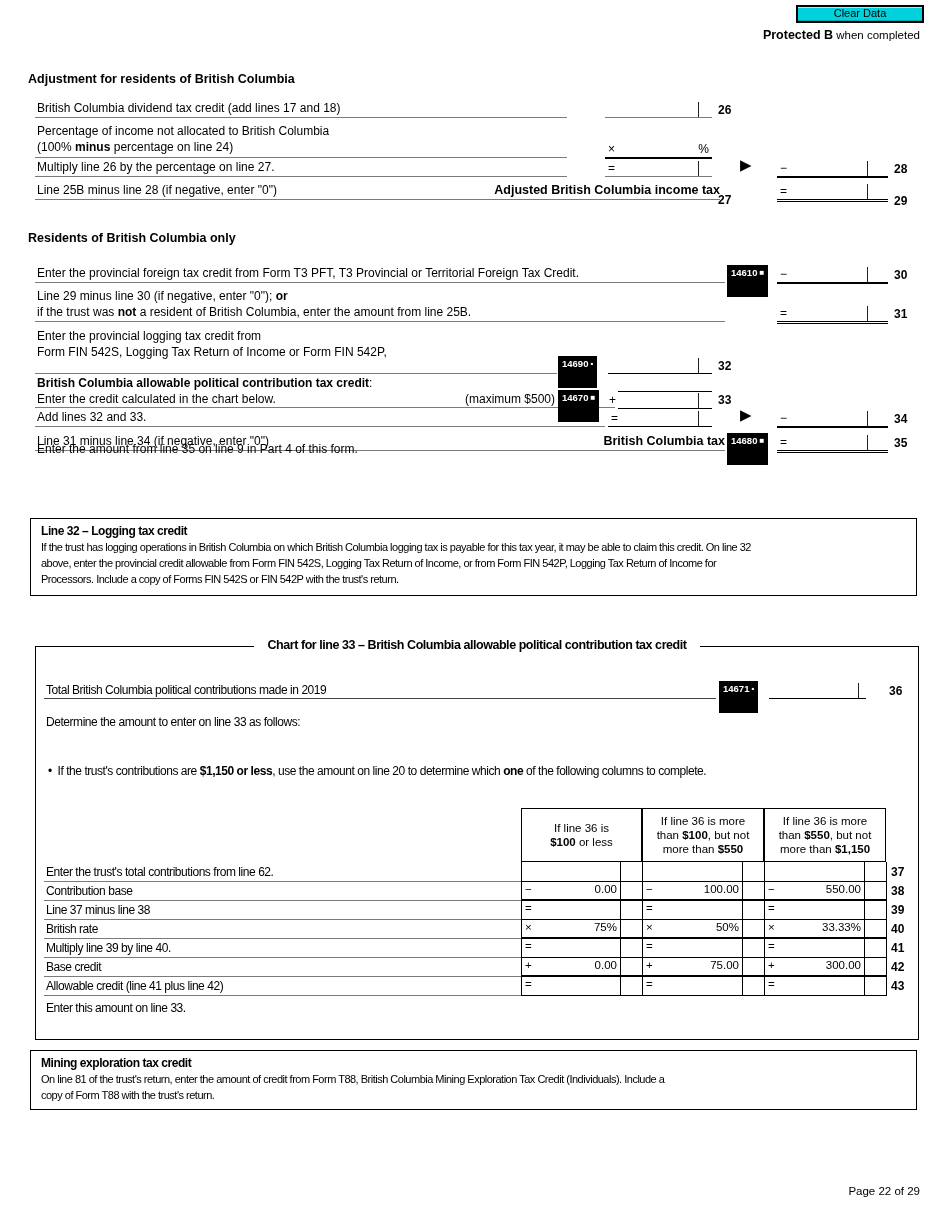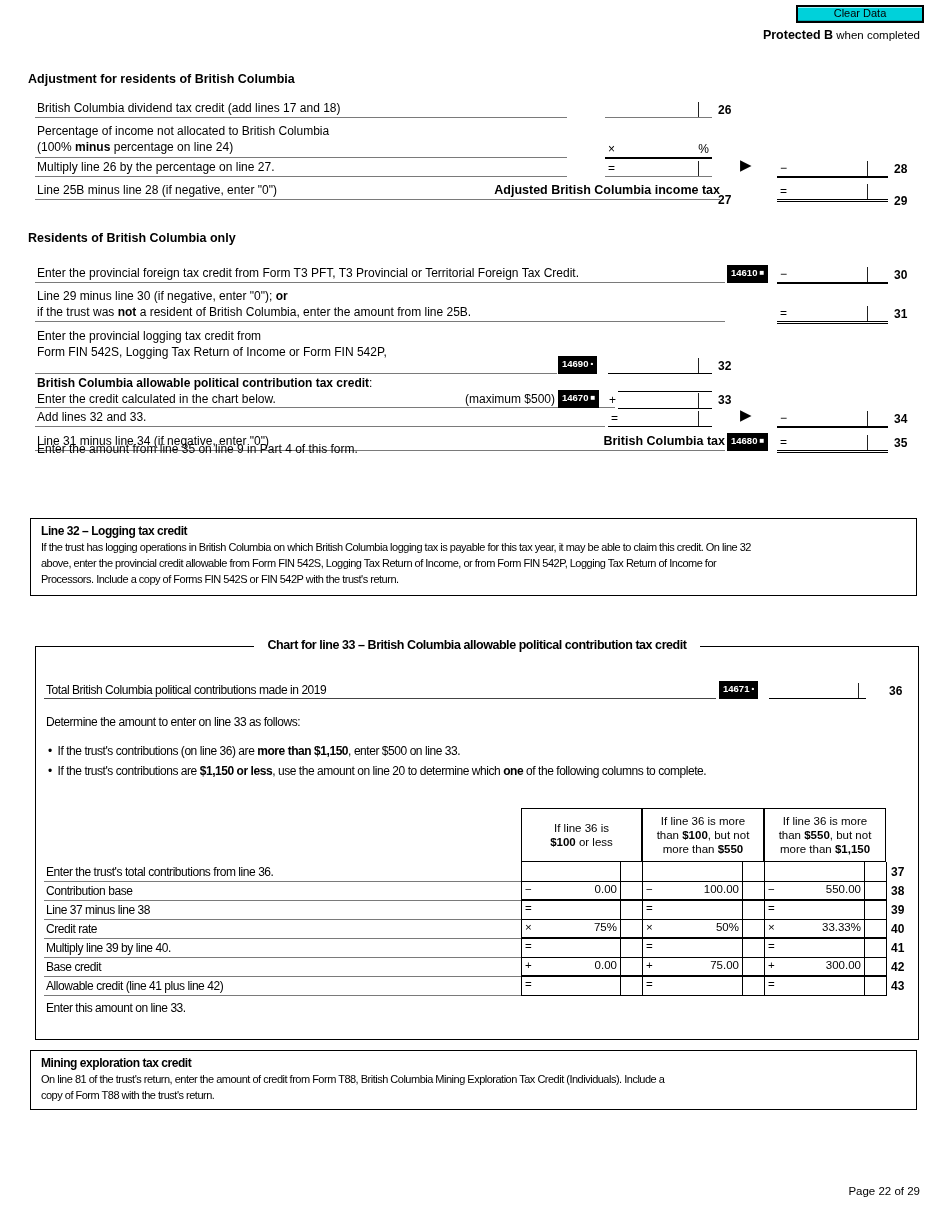--- a/index.html
+++ b/index.html
@@ -14,21 +14,21 @@
   .rule.dark{border-top-color:#444;}
   .fld{position:absolute;height:16px;}
   .u-gray{border-bottom:1px solid #7a7a7a;}
   .u-black{border-bottom:1.5px solid #000;}
   .u-thick{border-bottom:2px solid #000;}
   .u-dbl{border-bottom:3px double #000;}
   .u-top{border-top:1.5px solid #000;}
   .tick{position:absolute;top:1px;bottom:0;width:0;border-left:1.3px solid #222;}
   .op{position:absolute;left:3px;top:1px;font-size:12px;}
   .op-r{position:absolute;right:3px;top:1px;font-size:12px;}
-  .code{position:absolute;background:#000;color:#fff;height:18px;line-height:15px;
+  .code{position:absolute;background:#000;color:#fff;height:32px;line-height:15px;
         padding:0 4px;font-size:9.5px;font-weight:bold;white-space:nowrap;}
   .code .mk{font-size:8px;vertical-align:1px;padding-left:2px;}
   .arrow{position:absolute;font-size:15px;line-height:15px;}
   .btn{position:absolute;left:796px;top:5px;width:128px;height:18px;background:#00d1da;
        border:2px solid #000;box-sizing:border-box;font-size:11px;text-align:center;
        line-height:13px;box-shadow:inset 0 1px 0 #9ff3f7, inset 0 -1px 0 #00a8b0;cursor:pointer;}
   .box{position:absolute;border:1.5px solid #000;box-sizing:border-box;padding:5px 10px;overflow:hidden;}
   .box .ttl{font-weight:bold;font-size:12px;line-height:15px;}
   .box p{margin:0;font-size:11px;line-height:16px;}
   .chartbox{position:absolute;left:35px;top:646px;width:884px;height:394px;
@@ -192,24 +192,20 @@
     <div class="code" style="left:683px;top:34px;">
       <span>14671</span><span class="mk">•</span>
     </div>
     <div class="fld u-black" style="left:733px;top:35px;width:97px;">
       <span class="tick" style="right:7px;"></span>
     </div>
     <div class="abs num" style="left:853px;top:37px;">36</div>
 
     <div class="abs cond" style="left:10px;top:68px;">Determine the amount to enter on line 33 as follows:</div>
 
-    <div class="abs cond" style="left:12px;top:97px;">
-      <span>•</span>&nbsp;
-      <span>If the trust's contributions (on line 36) are </span><span class="b">more than $1,150</span><span>, enter $500 on line 33.</span>
-    </div>
     <div class="abs cond" style="left:12px;top:117px;">
       <span>•</span>&nbsp;
       <span>If the trust's contributions are </span><span class="b">$1,150 or less</span><span>, use the amount on line 20 to determine which </span><span class="b">one</span><span> of the following columns to complete.</span>
     </div>
 
     <div class="hcell" style="left:485px;width:121px;">
       <div>If line 36 is</div>
       <div><span class="b">$100</span><span> or less</span></div>
     </div>
     <div class="hcell" style="left:606px;width:122px;">
@@ -238,24 +234,24 @@
     <div class="hln hk" style="left:485px;top:328px;width:366px;"></div>
     <div class="hln" style="left:485px;top:348px;width:366px;"></div>
     <div class="rule" style="left:8px;top:234px;width:477px;"></div>
     <div class="rule" style="left:8px;top:253px;width:477px;"></div>
     <div class="rule" style="left:8px;top:272px;width:477px;"></div>
     <div class="rule" style="left:8px;top:291px;width:477px;"></div>
     <div class="rule" style="left:8px;top:310px;width:477px;"></div>
     <div class="rule" style="left:8px;top:329px;width:477px;"></div>
     <div class="rule" style="left:8px;top:348px;width:477px;"></div>
 
-    <div class="rlab" style="top:218px;">Enter the trust's total contributions from line 36.</div>
+    <div class="rlab" style="top:218px;">Enter the trust's total contributions from line 62.</div>
     <div class="rlab" style="top:237px;">Contribution base</div>
     <div class="rlab" style="top:256px;">Line 37 minus line 38</div>
-    <div class="rlab" style="top:275px;">Credit rate</div>
+    <div class="rlab" style="top:275px;">British rate</div>
     <div class="rlab" style="top:294px;">Multiply line 39 by line 40.</div>
     <div class="rlab" style="top:313px;">Base credit</div>
     <div class="rlab" style="top:332px;">Allowable credit (line 41 plus line 42)</div>
     <div class="rnum" style="top:218px;">37</div>
     <div class="rnum" style="top:237px;">38</div>
     <div class="rnum" style="top:256px;">39</div>
     <div class="rnum" style="top:275px;">40</div>
     <div class="rnum" style="top:294px;">41</div>
     <div class="rnum" style="top:313px;">42</div>
     <div class="rnum" style="top:332px;">43</div>

